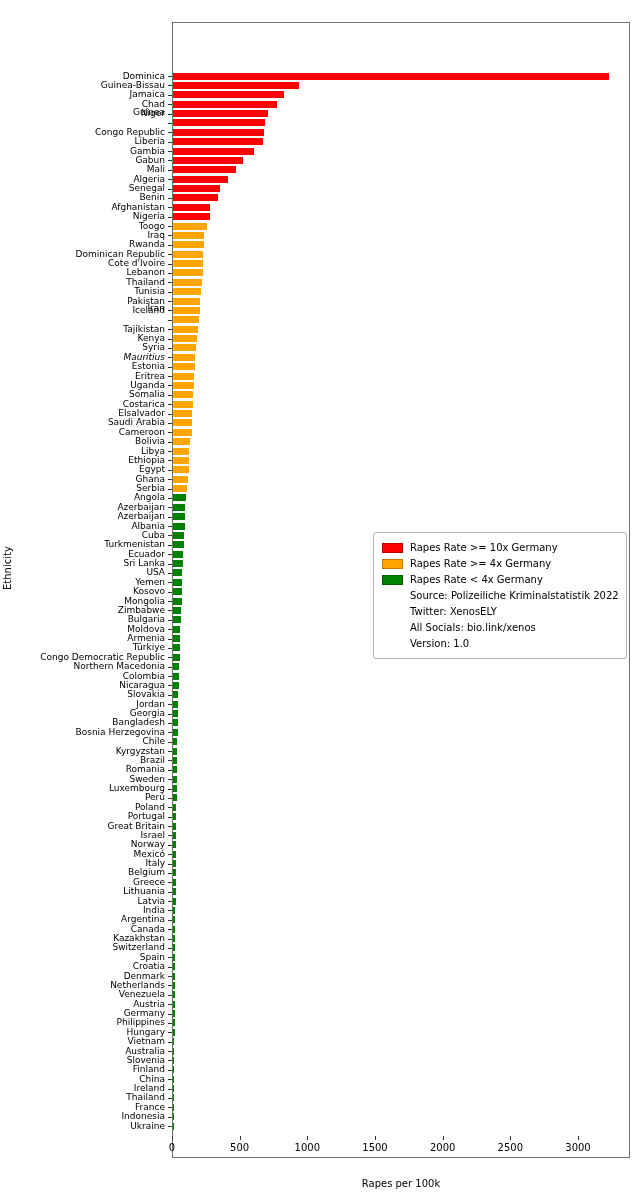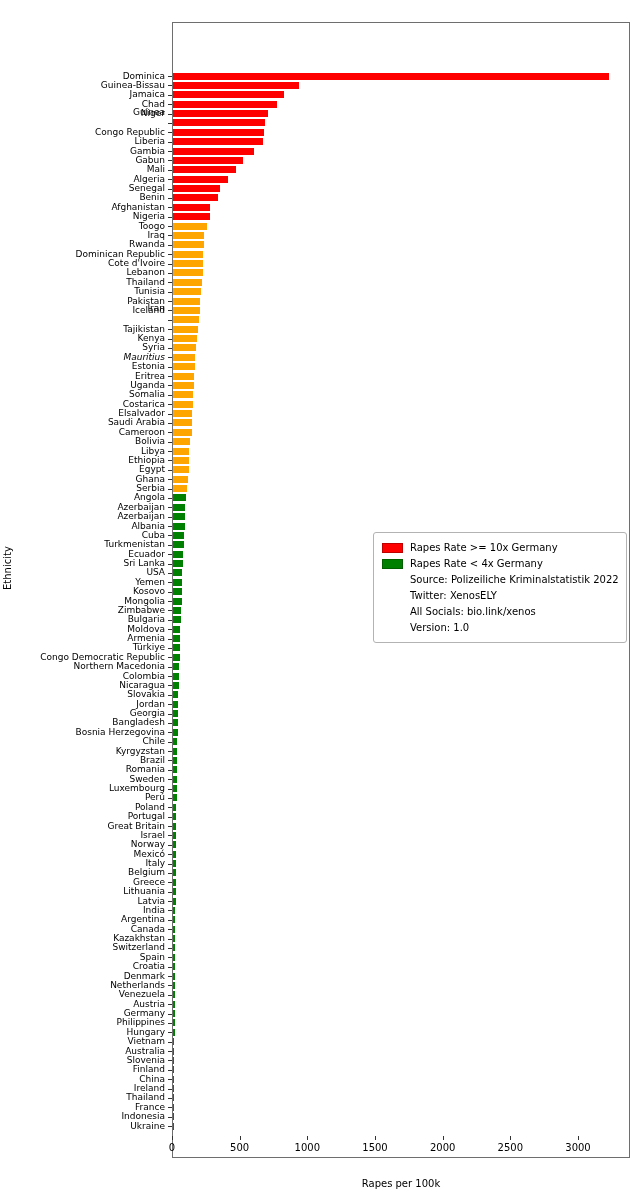--- a/index.html
+++ b/index.html
@@ -394,20 +394,24 @@
       <div class="y-tick" style="left: -5px; top: 1103px;"></div>
       <div class="y-label" style="right: calc(100% + 8px); top: 1098.5px;">Ukraine</div>
     </div>
   <div id="x-axis-title">Rapes per 100k</div>
   <div id="legend">
       <div class="legend-row">
         <div class="legend-swatch" style="background: rgb(255, 0, 0);"></div>
         <div class="legend-text">Rapes Rate &gt;= 10x Germany</div>
       </div>
       <div class="legend-row">
+        <div class="legend-swatch" style="background: rgb(255, 165, 0);"></div>
+        <div class="legend-text">Rapes Rate &gt;= 4x Germany</div>
+      </div>
+      <div class="legend-row">
         <div class="legend-swatch" style="background: rgb(0, 128, 0);"></div>
         <div class="legend-text">Rapes Rate &lt; 4x Germany</div>
       </div>
       <div class="legend-row">
         <div class="legend-spacer"></div>
         <div class="legend-text">Source: Polizeiliche Kriminalstatistik 2022</div>
       </div>
       <div class="legend-row">
         <div class="legend-spacer"></div>
         <div class="legend-text">Twitter: XenosELY</div>

